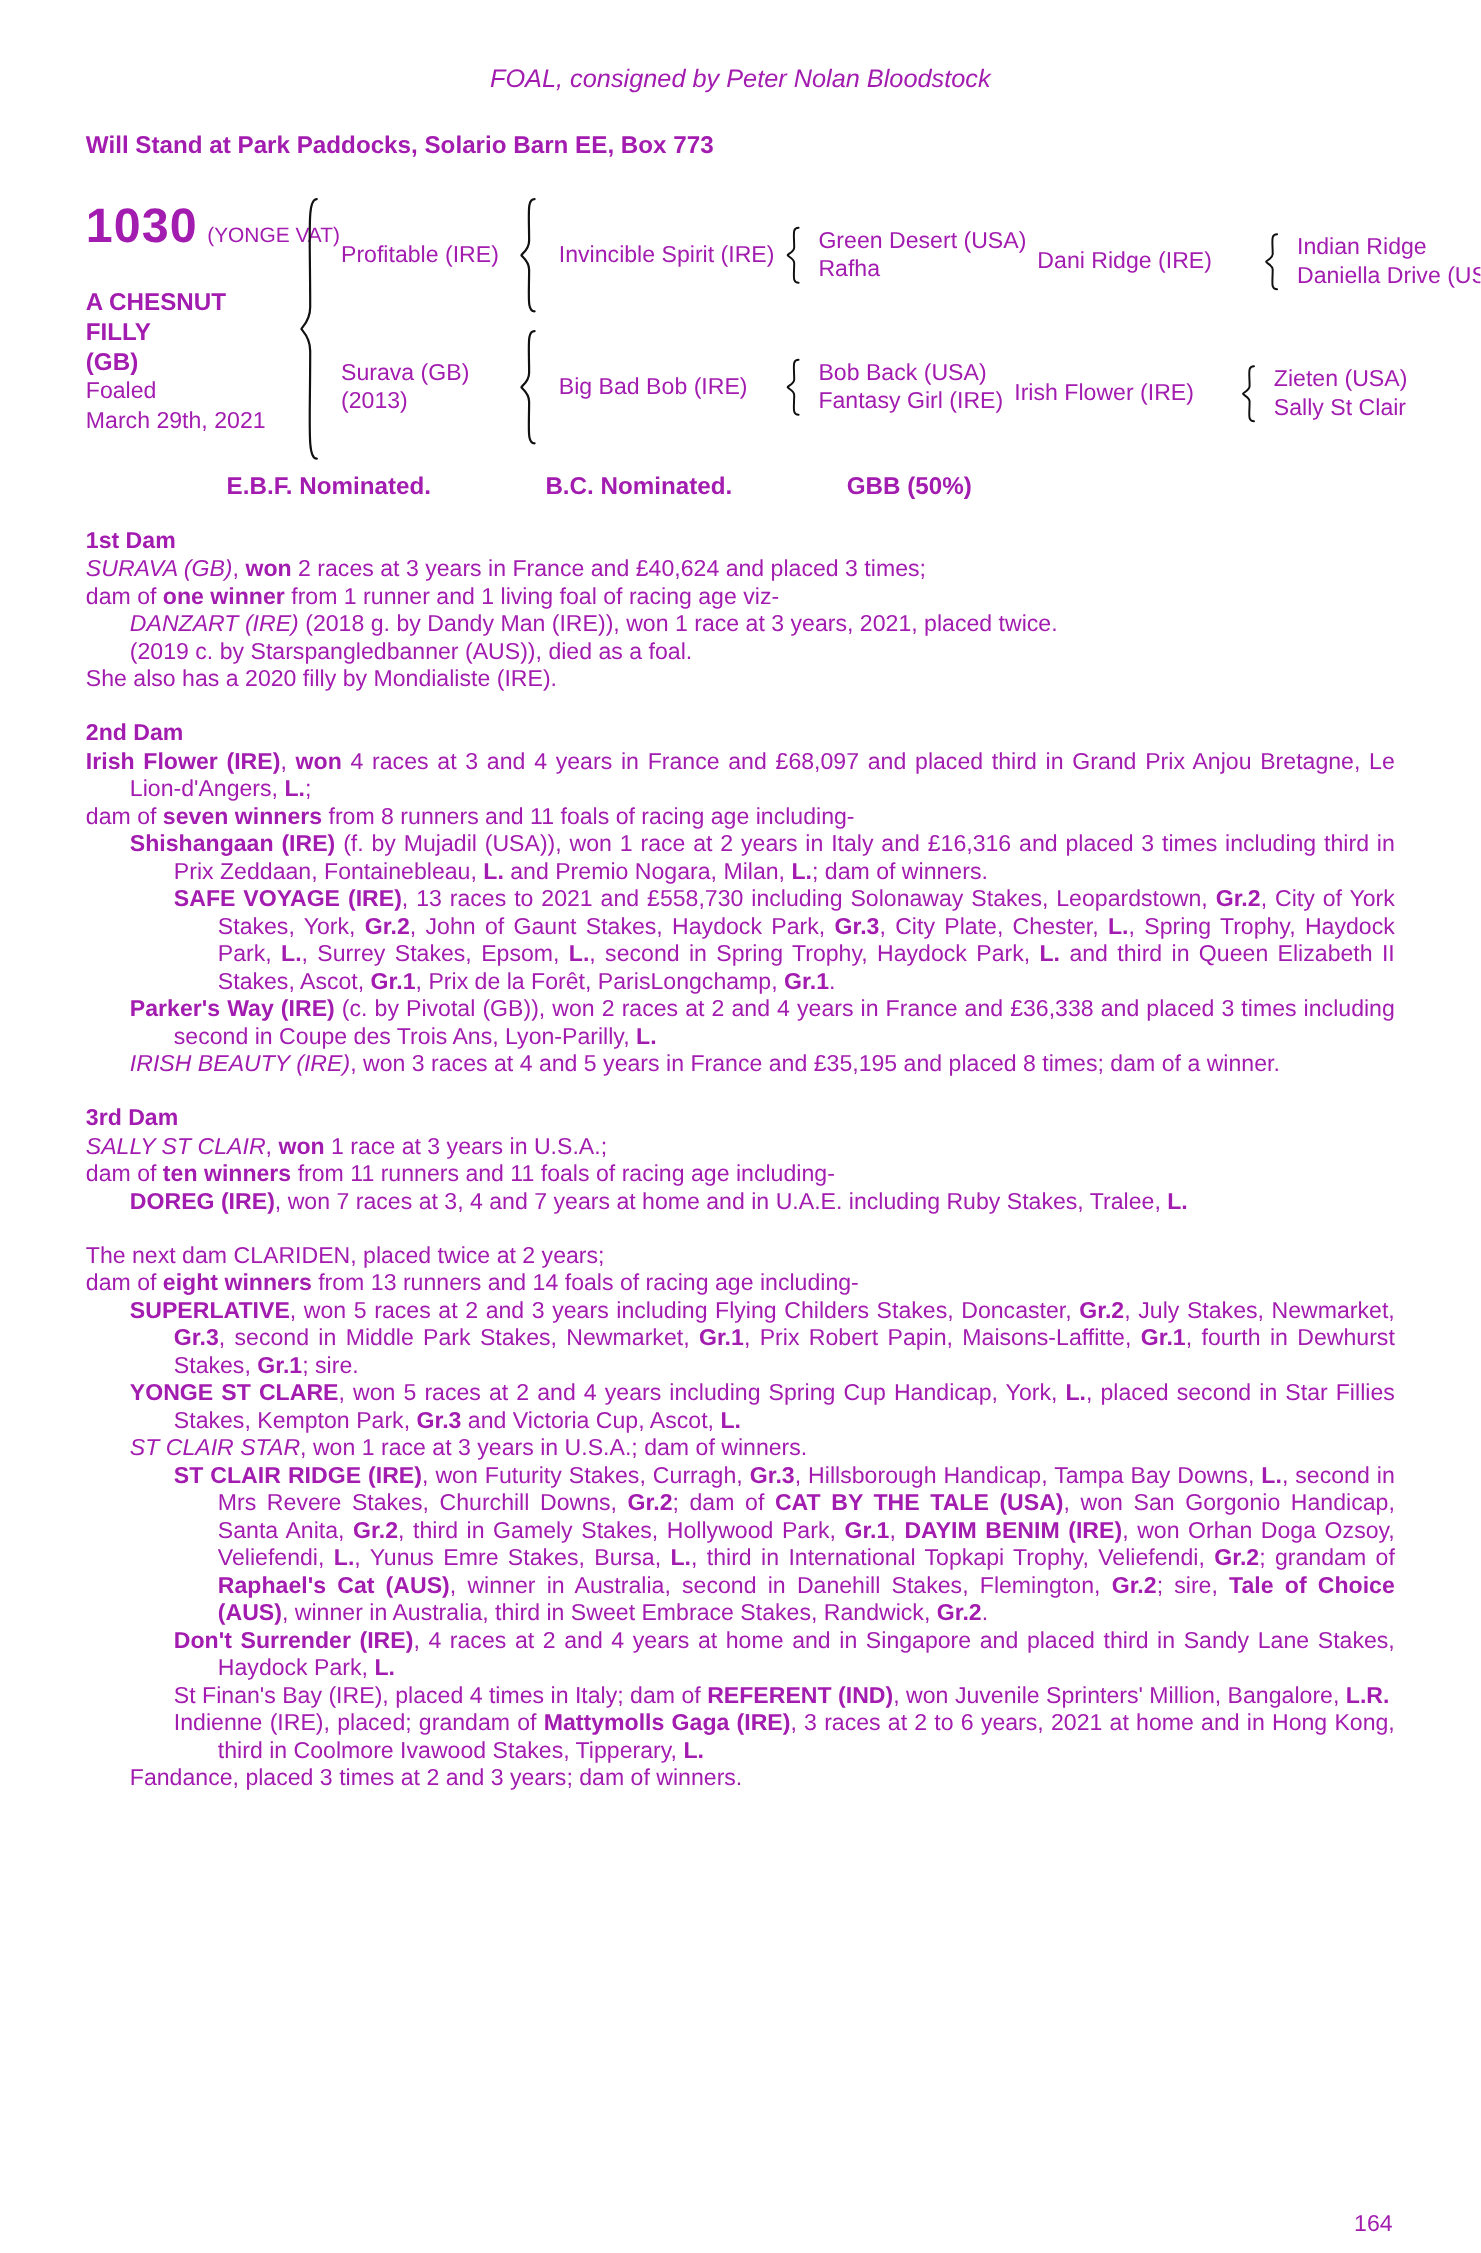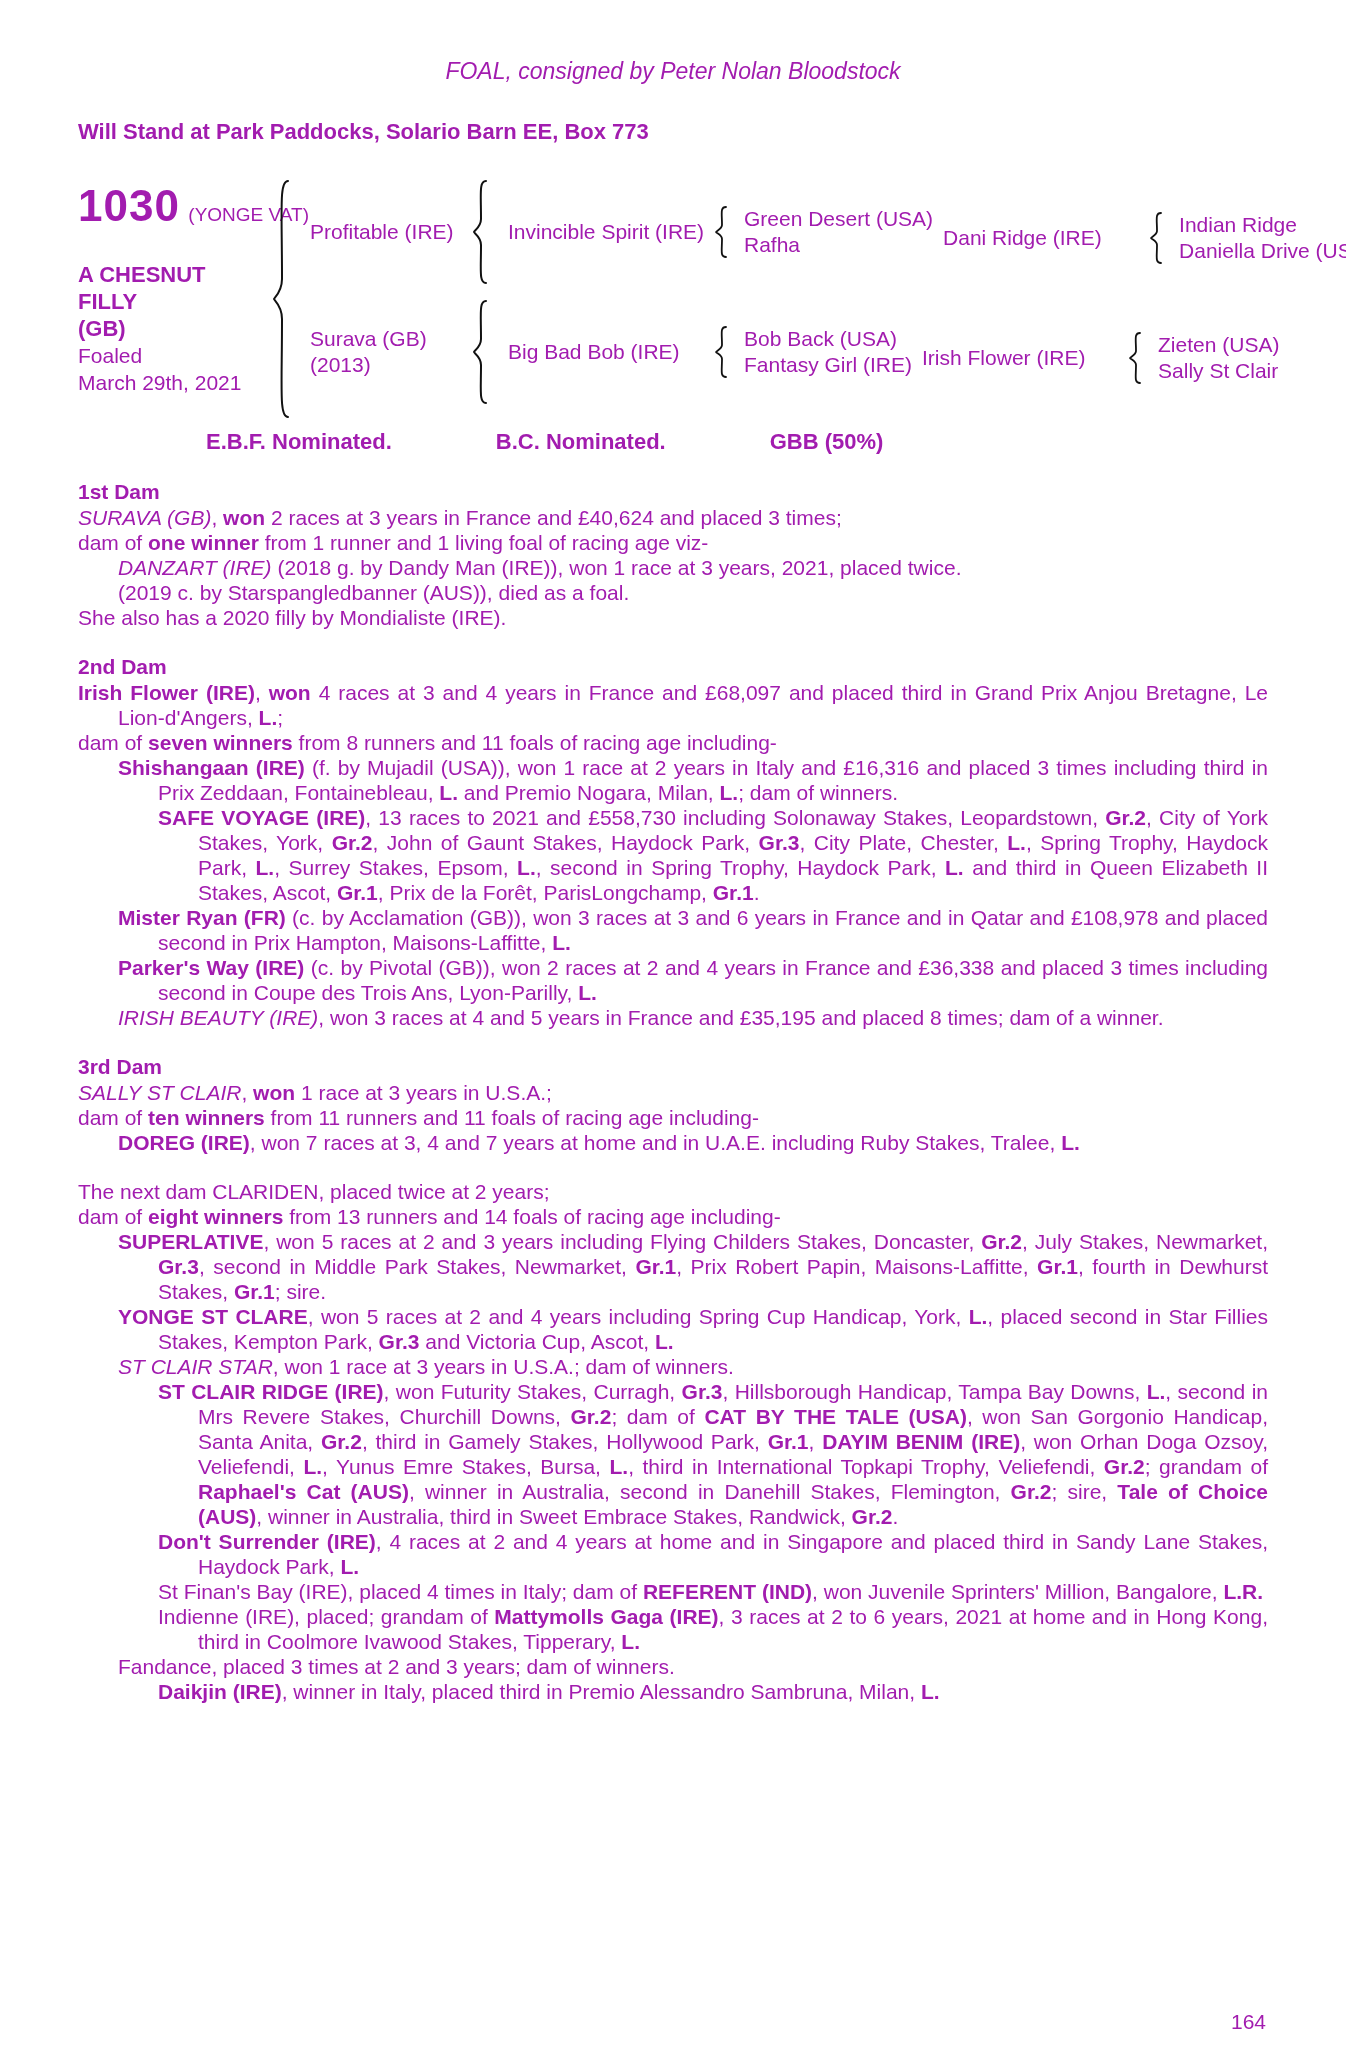--- a/index.html
+++ b/index.html
@@ -197,40 +197,38 @@
         <div class="para indent-1"><span class="i">DANZART (IRE)</span><span> (2018 g. by Dandy Man (IRE)), won 1 race at 3 years, 2021, placed twice.</span></div>
         <div class="para indent-1"><span>(2019 c. by Starspangledbanner (AUS)), died as a foal.</span></div>
         <div class="para indent-0"><span>She also has a 2020 filly by Mondialiste (IRE).</span></div>
       </section>
       <section class="sec">
         <div class="sec-heading">2nd Dam</div>
         <div class="para indent-0"><span class="b">Irish Flower (IRE)</span><span>, </span><span class="b">won</span><span> 4 races at 3 and 4 years in France and £68,097 and placed third in Grand Prix Anjou Bretagne, Le Lion-d'Angers, </span><span class="b">L.</span><span>;</span></div>
         <div class="para indent-0"><span>dam of </span><span class="b">seven winners</span><span> from 8 runners and 11 foals of racing age including-</span></div>
         <div class="para indent-1"><span class="b">Shishangaan (IRE)</span><span> (f. by Mujadil (USA)), won 1 race at 2 years in Italy and £16,316 and placed 3 times including third in Prix Zeddaan, Fontainebleau, </span><span class="b">L.</span><span> and Premio Nogara, Milan, </span><span class="b">L.</span><span>; dam of winners.</span></div>
         <div class="para indent-2"><span class="b">SAFE VOYAGE (IRE)</span><span>, 13 races to 2021 and £558,730 including Solonaway Stakes, Leopardstown, </span><span class="b">Gr.2</span><span>, City of York Stakes, York, </span><span class="b">Gr.2</span><span>, John of Gaunt Stakes, Haydock Park, </span><span class="b">Gr.3</span><span>, City Plate, Chester, </span><span class="b">L.</span><span>, Spring Trophy, Haydock Park, </span><span class="b">L.</span><span>, Surrey Stakes, Epsom, </span><span class="b">L.</span><span>, second in Spring Trophy, Haydock Park, </span><span class="b">L.</span><span> and third in Queen Elizabeth II Stakes, Ascot, </span><span class="b">Gr.1</span><span>, Prix de la Forêt, ParisLongchamp, </span><span class="b">Gr.1</span><span>.</span></div>
-        <div class="para indent-1"><span class="b">Mister Ryan (FR)</span><span> (c. by Acclamation (GB)), won 3 races at 3 and 6 years in France and in Qatar and £108,978 and placed second in Prix Hampton, Maisons-Laffitte, </span><span class="b">L.</span></div>
         <div class="para indent-1"><span class="b">Parker's Way (IRE)</span><span> (c. by Pivotal (GB)), won 2 races at 2 and 4 years in France and £36,338 and placed 3 times including second in Coupe des Trois Ans, Lyon-Parilly, </span><span class="b">L.</span></div>
         <div class="para indent-1"><span class="i">IRISH BEAUTY (IRE)</span><span>, won 3 races at 4 and 5 years in France and £35,195 and placed 8 times; dam of a winner.</span></div>
       </section>
       <section class="sec">
         <div class="sec-heading">3rd Dam</div>
         <div class="para indent-0"><span class="i">SALLY ST CLAIR</span><span>, </span><span class="b">won</span><span> 1 race at 3 years in U.S.A.;</span></div>
         <div class="para indent-0"><span>dam of </span><span class="b">ten winners</span><span> from 11 runners and 11 foals of racing age including-</span></div>
         <div class="para indent-1"><span class="b">DOREG (IRE)</span><span>, won 7 races at 3, 4 and 7 years at home and in U.A.E. including Ruby Stakes, Tralee, </span><span class="b">L.</span></div>
       </section>
       <section class="sec">
         <div class="para indent-0"><span>The next dam CLARIDEN, placed twice at 2 years;</span></div>
         <div class="para indent-0"><span>dam of </span><span class="b">eight winners</span><span> from 13 runners and 14 foals of racing age including-</span></div>
         <div class="para indent-1"><span class="b">SUPERLATIVE</span><span>, won 5 races at 2 and 3 years including Flying Childers Stakes, Doncaster, </span><span class="b">Gr.2</span><span>, July Stakes, Newmarket, </span><span class="b">Gr.3</span><span>, second in Middle Park Stakes, Newmarket, </span><span class="b">Gr.1</span><span>, Prix Robert Papin, Maisons-Laffitte, </span><span class="b">Gr.1</span><span>, fourth in Dewhurst Stakes, </span><span class="b">Gr.1</span><span>; sire.</span></div>
         <div class="para indent-1"><span class="b">YONGE ST CLARE</span><span>, won 5 races at 2 and 4 years including Spring Cup Handicap, York, </span><span class="b">L.</span><span>, placed second in Star Fillies Stakes, Kempton Park, </span><span class="b">Gr.3</span><span> and Victoria Cup, Ascot, </span><span class="b">L.</span></div>
         <div class="para indent-1"><span class="i">ST CLAIR STAR</span><span>, won 1 race at 3 years in U.S.A.; dam of winners.</span></div>
         <div class="para indent-2"><span class="b">ST CLAIR RIDGE (IRE)</span><span>, won Futurity Stakes, Curragh, </span><span class="b">Gr.3</span><span>, Hillsborough Handicap, Tampa Bay Downs, </span><span class="b">L.</span><span>, second in Mrs Revere Stakes, Churchill Downs, </span><span class="b">Gr.2</span><span>; dam of </span><span class="b">CAT BY THE TALE (USA)</span><span>, won San Gorgonio Handicap, Santa Anita, </span><span class="b">Gr.2</span><span>, third in Gamely Stakes, Hollywood Park, </span><span class="b">Gr.1</span><span>, </span><span class="b">DAYIM BENIM (IRE)</span><span>, won Orhan Doga Ozsoy, Veliefendi, </span><span class="b">L.</span><span>, Yunus Emre Stakes, Bursa, </span><span class="b">L.</span><span>, third in International Topkapi Trophy, Veliefendi, </span><span class="b">Gr.2</span><span>; grandam of </span><span class="b">Raphael's Cat (AUS)</span><span>, winner in Australia, second in Danehill Stakes, Flemington, </span><span class="b">Gr.2</span><span>; sire, </span><span class="b">Tale of Choice (AUS)</span><span>, winner in Australia, third in Sweet Embrace Stakes, Randwick, </span><span class="b">Gr.2</span><span>.</span></div>
         <div class="para indent-2"><span class="b">Don't Surrender (IRE)</span><span>, 4 races at 2 and 4 years at home and in Singapore and placed third in Sandy Lane Stakes, Haydock Park, </span><span class="b">L.</span></div>
         <div class="para indent-2"><span>St Finan's Bay (IRE), placed 4 times in Italy; dam of </span><span class="b">REFERENT (IND)</span><span>, won Juvenile Sprinters' Million, Bangalore, </span><span class="b">L.R.</span></div>
         <div class="para indent-2"><span>Indienne (IRE), placed; grandam of </span><span class="b">Mattymolls Gaga (IRE)</span><span>, 3 races at 2 to 6 years, 2021 at home and in Hong Kong, third in Coolmore Ivawood Stakes, Tipperary, </span><span class="b">L.</span></div>
         <div class="para indent-1"><span>Fandance, placed 3 times at 2 and 3 years; dam of winners.</span></div>
-        <div class="para indent-2"><span class="b">Daikjin (IRE)</span><span>, winner in Italy, placed third in Premio Alessandro Sambruna, Milan, </span><span class="b">L.</span></div>
       </section>
     </div>
 
   <div class="page-number">164</div>
 
 </div>
 
 </body></html>

